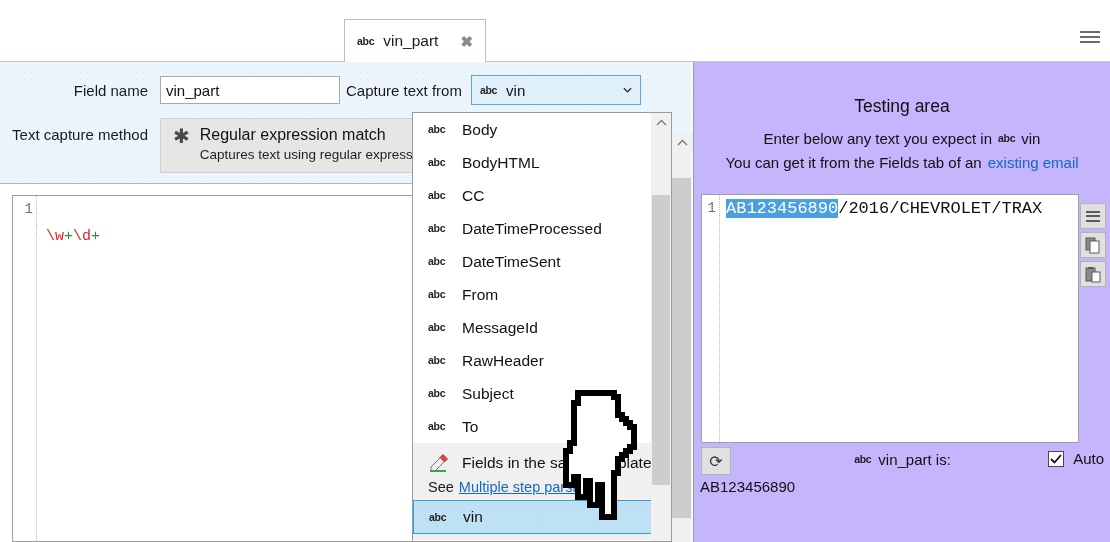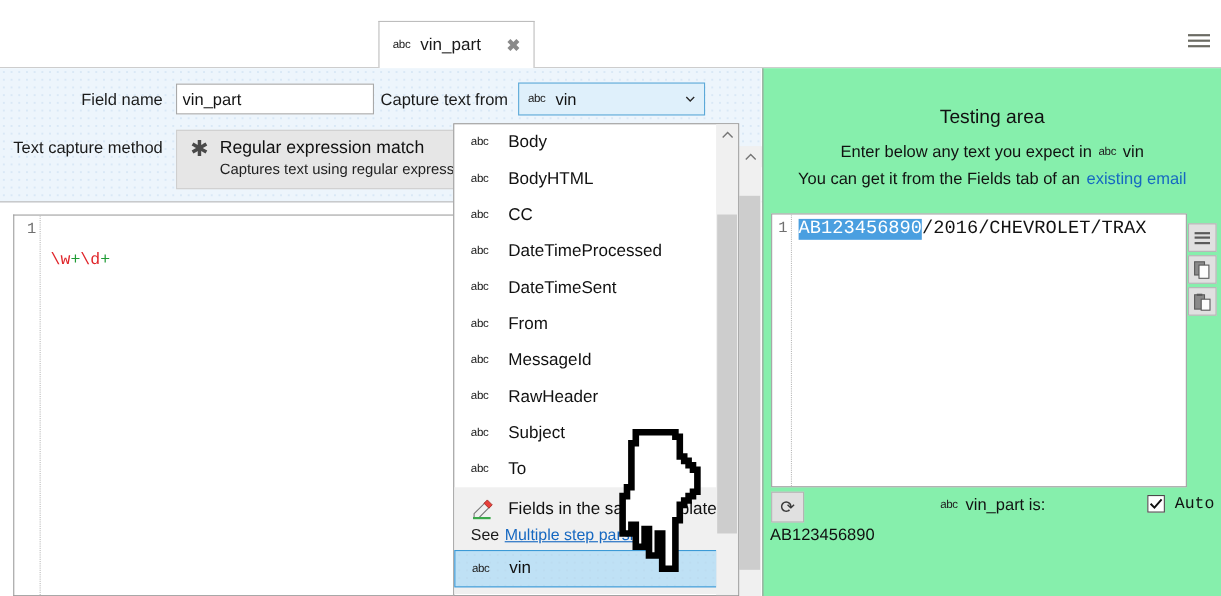--- a/index.html
+++ b/index.html
@@ -24,21 +24,21 @@
     position: absolute; left: 344px; top: 19px;
     width: 142px; height: 44px;
     background: #ffffff;
     border: 1px solid #bdbdbd;
     border-bottom: 1px solid #ffffff;
     display: flex; align-items: center; gap: 9px;
     padding: 0 12px;
   }
   .abc-ico {
     font-family: "Liberation Sans", sans-serif;
-    font-size: 10.5px; font-weight: normal; color: #222;
+    font-size: 10.5px; font-weight: bold; color: #222;
     letter-spacing: -0.3px;
     line-height: 1;
     flex: 0 0 auto;
   }
   #tab-label { font-size: 15.5px; color: #1a1a1a; }
   #tab-close {
     margin-left: auto; color: #8a8a8a; font-size: 15px; font-weight: bold;
     cursor: pointer; line-height: 1;
   }
   #hamburger {
@@ -188,21 +188,21 @@
     display: flex; align-items: center; justify-content: center; cursor: pointer;
   }
   #dd-thumb {
     position: absolute; left: 1px; top: 82px; width: 18px; height: 290px;
     background: #cdcdcd; cursor: pointer;
   }
 
   
   #right-pane {
     position: absolute; left: 693px; top: 62px; width: 417px; height: 480px;
-    background: #86efac;
+    background: #c4b5fd;
     border-left: 1px solid #9a9a9a;
   }
   #test-title {
     text-align: center; font-size: 17.5px; color: #111;
     margin-top: 34px;
   }
   #test-line1, #test-line2 {
     text-align: right; font-size: 15px; color: #111; margin-top: 13px;
     display: flex; justify-content: center; align-items: center; gap: 6px;
   }
@@ -250,21 +250,21 @@
     display: flex; align-items: center; justify-content: center;
     cursor: pointer; font-size: 16px; color: #3a3a3a;
   }
   #result-label {
     position: absolute; left: 0; top: 4px; width: 417px;
     display: flex; align-items: center; justify-content: center; gap: 7px;
     font-size: 15px; color: #111;
   }
   #auto-wrap {
     position: absolute; right: 7px; top: 3px;
-    display: flex; align-items: flex-start; gap: 9px; cursor: pointer; font-family: Liberation Mono, monospace;
+    display: flex; align-items: flex-end; gap: 9px; cursor: pointer;
   }
   #auto-box {
     width: 16px; height: 16px; background: #fff; border: 1px solid #4a4a4a;
     display: flex; align-items: center; justify-content: center;
   }
   #auto-label { font-size: 15px; color: #111; }
   #result-value {
     position: absolute; left: 6px; top: 416px;
     font-size: 15px; color: #111;
   }

